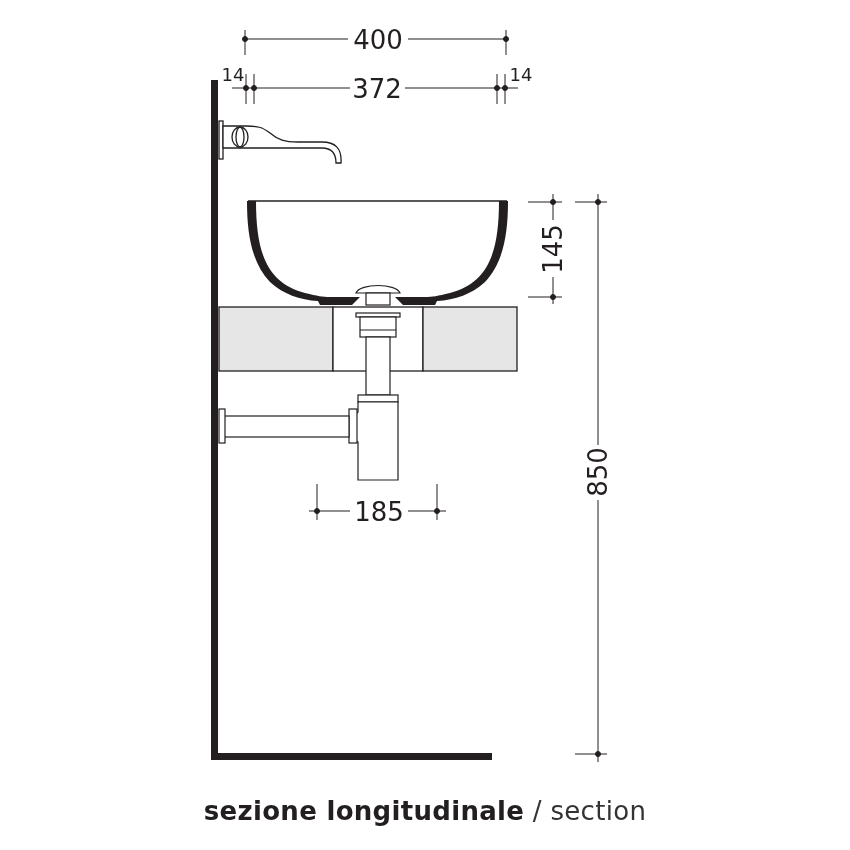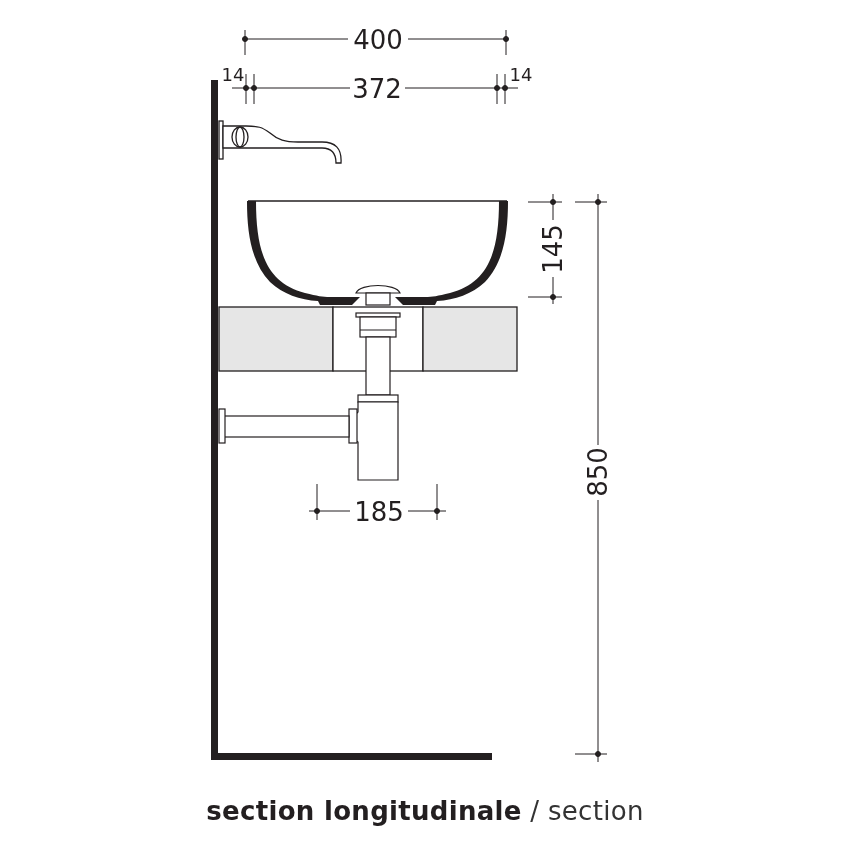--- a/index.html
+++ b/index.html
@@ -104,16 +104,16 @@
     <line x1="408" y1="511" x2="446" y2="511"></line>
     <line x1="317" y1="484" x2="317" y2="520"></line>
     <line x1="437" y1="484" x2="437" y2="520"></line>
     <circle cx="317" cy="511" r="2.5" fill="#231f20"></circle>
     <circle cx="437" cy="511" r="2.5" fill="#231f20"></circle>
   </g>
   <text x="379" y="521" text-anchor="middle" font-size="26" class="dim-text">185</text>
 </svg>
 
 <div class="caption">
-  <span class="bold">section longitudinale</span>
+  <span class="bold">sezione longitudinale</span>
   <span class="light">/</span>
   <span class="light">section</span>
 </div>
 
 </body></html>

